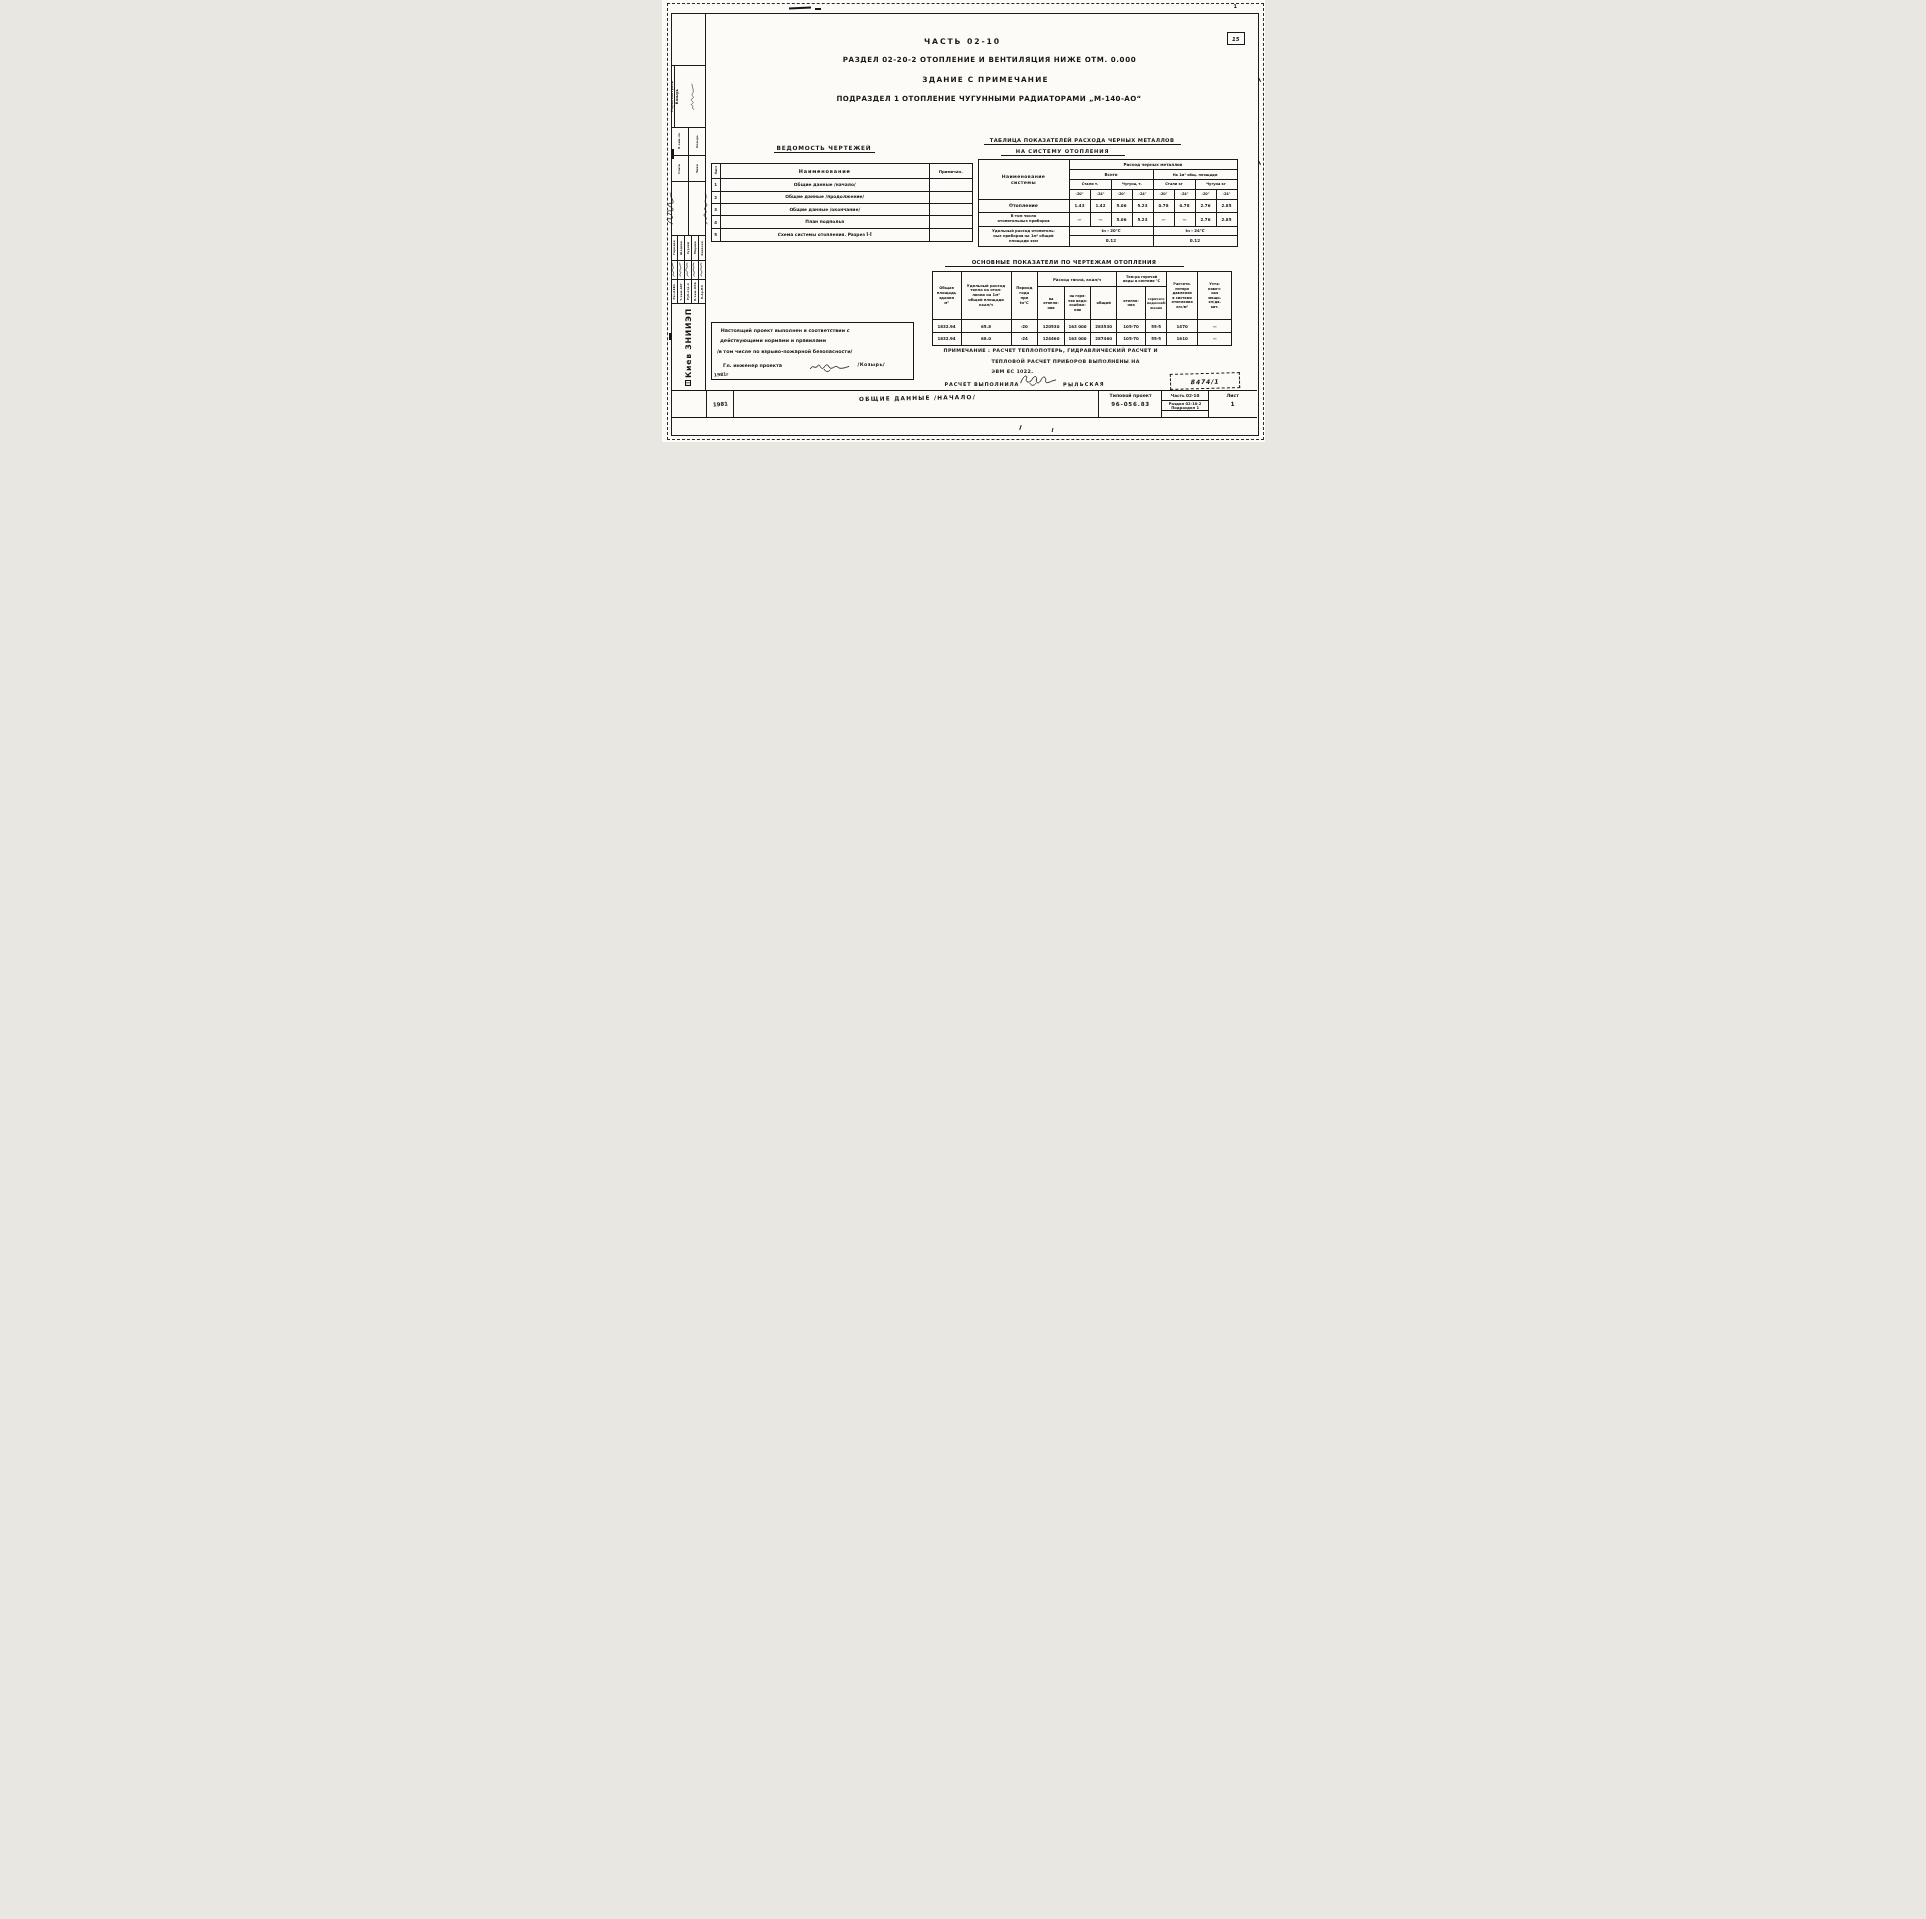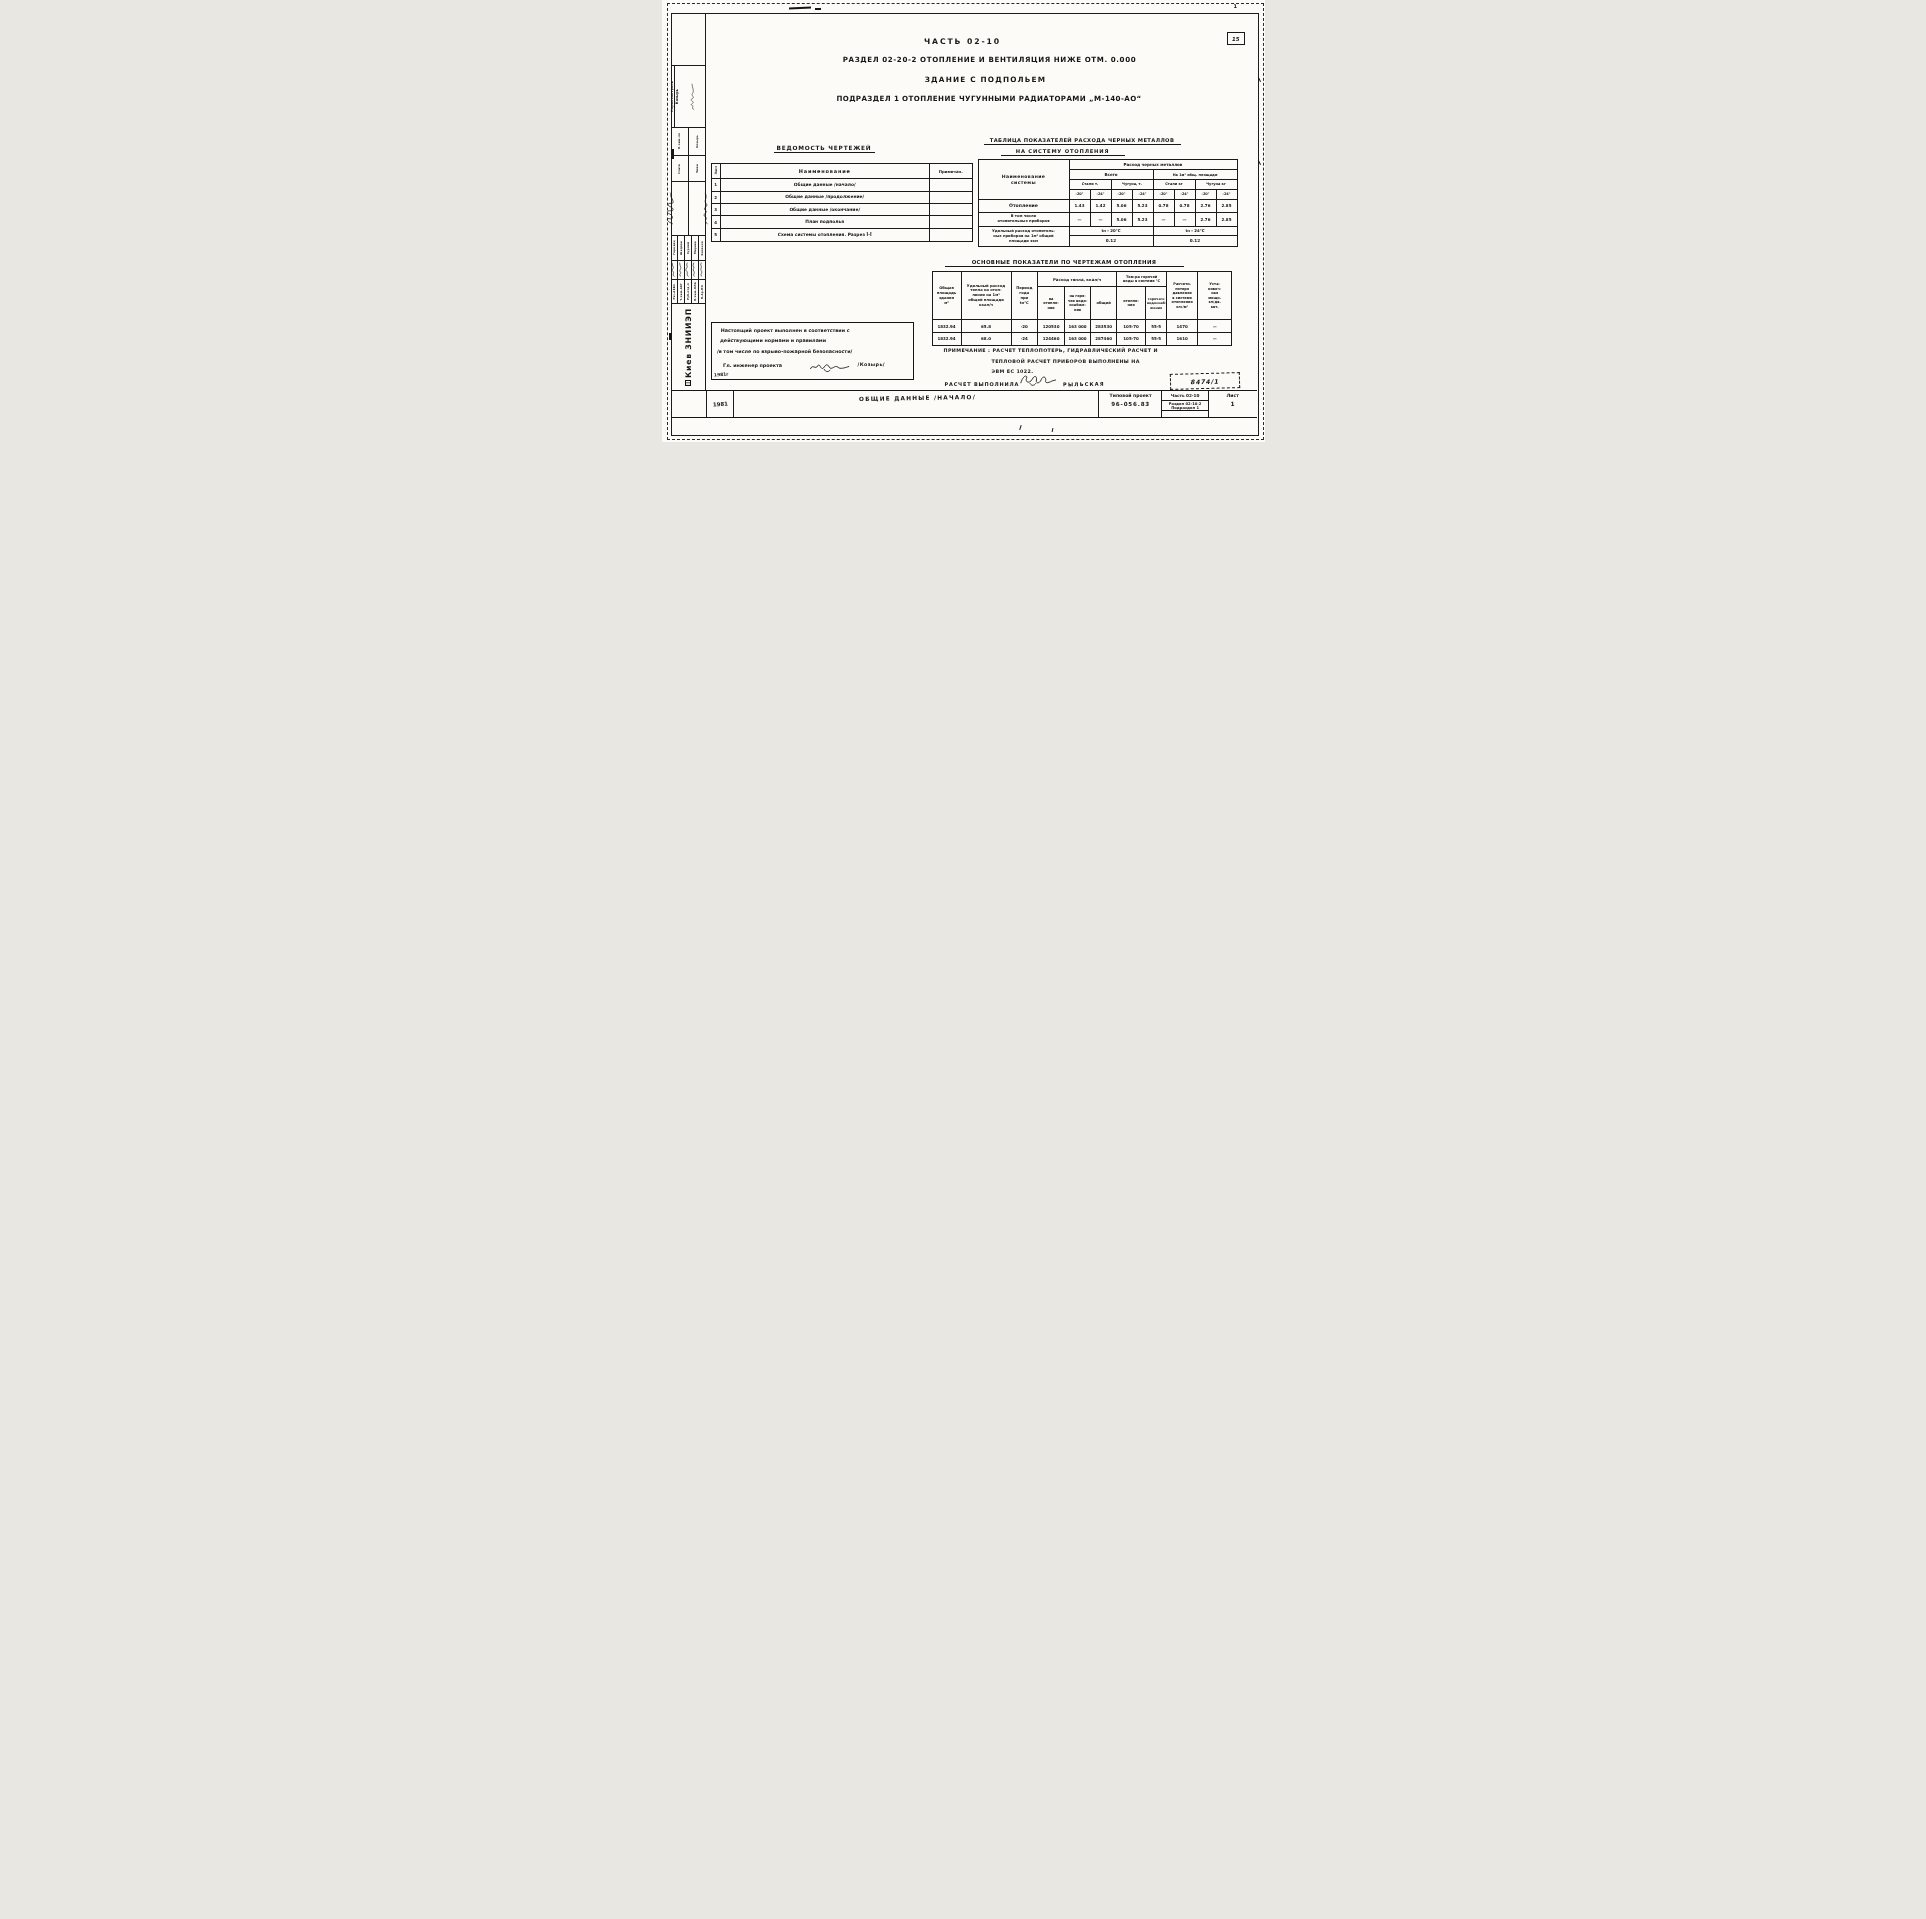--- a/index.html
+++ b/index.html
@@ -57,21 +57,21 @@
   <div class="abs blob" style="left:358px;top:425px;width:1.2px;height:4.6px;transform:rotate(18deg);"></div>
   <div class="abs blob" style="left:390px;top:428px;width:0.8px;height:4.2px;transform:rotate(12deg);"></div>
   <div class="abs" style="left:572px;top:3.1px;font:700 5px 'DejaVu Sans',sans-serif;">1</div>
 
   <div class="abs box" style="left:565px;top:32px;width:18.5px;height:13px;border:1px solid #1a1a1a;display:flex;align-items:center;justify-content:center;">
     <span style="font:italic 700 5.4px 'DejaVu Sans',sans-serif;">15</span>
   </div>
 
   <div class="abs title ctr nw" style="left:247px;top:37px;width:108px;font-size:7.7px;letter-spacing:1.9px;">ЧАСТЬ  02-10</div>
   <div class="abs title ctr nw" style="left:139px;top:55px;width:378px;font-size:7.1px;letter-spacing:0.6px;">РАЗДЕЛ 02-20-2  ОТОПЛЕНИЕ  И  ВЕНТИЛЯЦИЯ  НИЖЕ  ОТМ. 0.000</div>
-  <div class="abs title ctr nw" style="left:216px;top:75px;width:216px;font-size:7.3px;letter-spacing:1.2px;">ЗДАНИЕ  С  ПОДПОЛЬЕМ</div>
+  <div class="abs title ctr nw" style="left:216px;top:75px;width:216px;font-size:7.3px;letter-spacing:1.2px;">ЗДАНИЕ  С  ПРИМЕЧАНИЕ</div>
   <div class="abs title ctr nw" style="left:131px;top:94px;width:393px;font-size:7.1px;letter-spacing:0.4px;">ПОДРАЗДЕЛ  1   ОТОПЛЕНИЕ  ЧУГУННЫМИ  РАДИАТОРАМИ  „М-140-АО“</div>
 
   <div class="abs sidebar">
     <div class="sb-sec first" style="height:52px;"></div>
 
     <div class="sb-sec" style="height:62px;">
       <div class="sb-col" style="max-width:17px;">
         <span class="vt tiny" style="font-size:3.1px;">Нормоконтроль</span>
       </div>
       <div class="sb-col">

